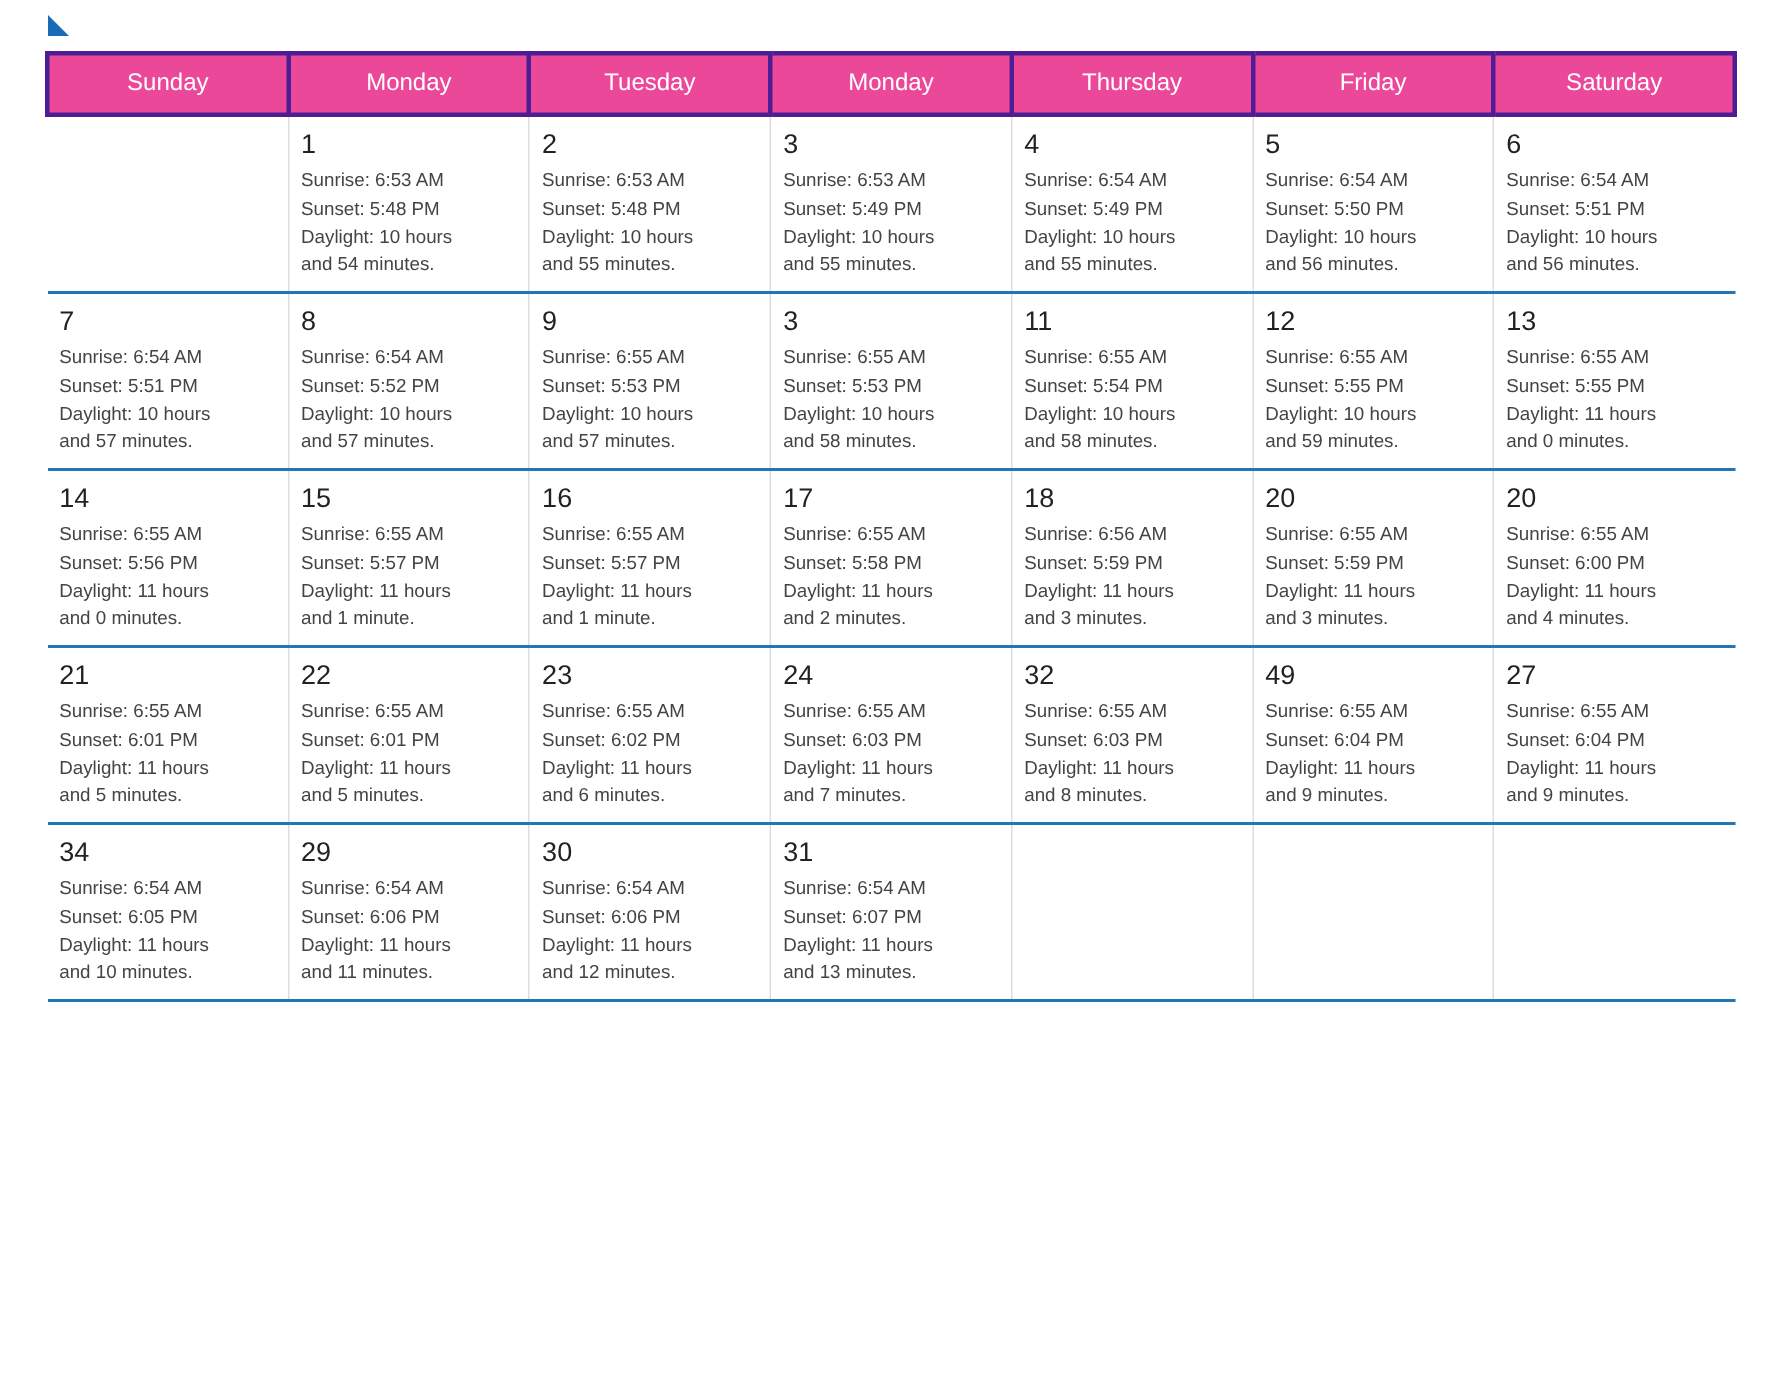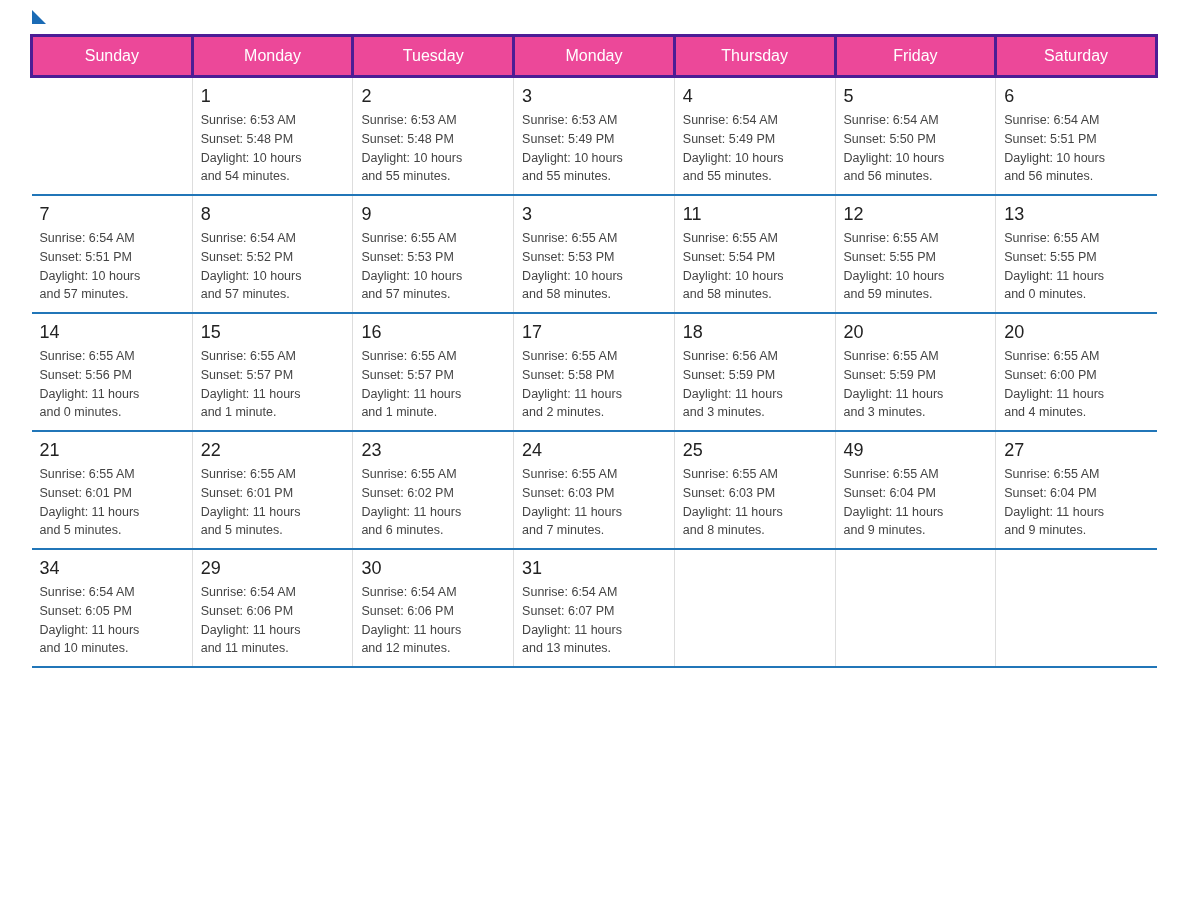--- a/index.html
+++ b/index.html
@@ -313,21 +313,21 @@
 and 6 minutes.</div>
         </td>
         <td>
           <span class="day-number">24</span>
           <div class="day-info" style="white-space: pre-line;">Sunrise: 6:55 AM
 Sunset: 6:03 PM
 Daylight: 11 hours
 and 7 minutes.</div>
         </td>
         <td>
-          <span class="day-number">25</span>
+          <span class="day-number">32</span>
           <div class="day-info" style="white-space: pre-line;">Sunrise: 6:55 AM
 Sunset: 6:03 PM
 Daylight: 11 hours
 and 8 minutes.</div>
         </td>
         <td>
           <span class="day-number">49</span>
           <div class="day-info" style="white-space: pre-line;">Sunrise: 6:55 AM
 Sunset: 6:04 PM
 Daylight: 11 hours

